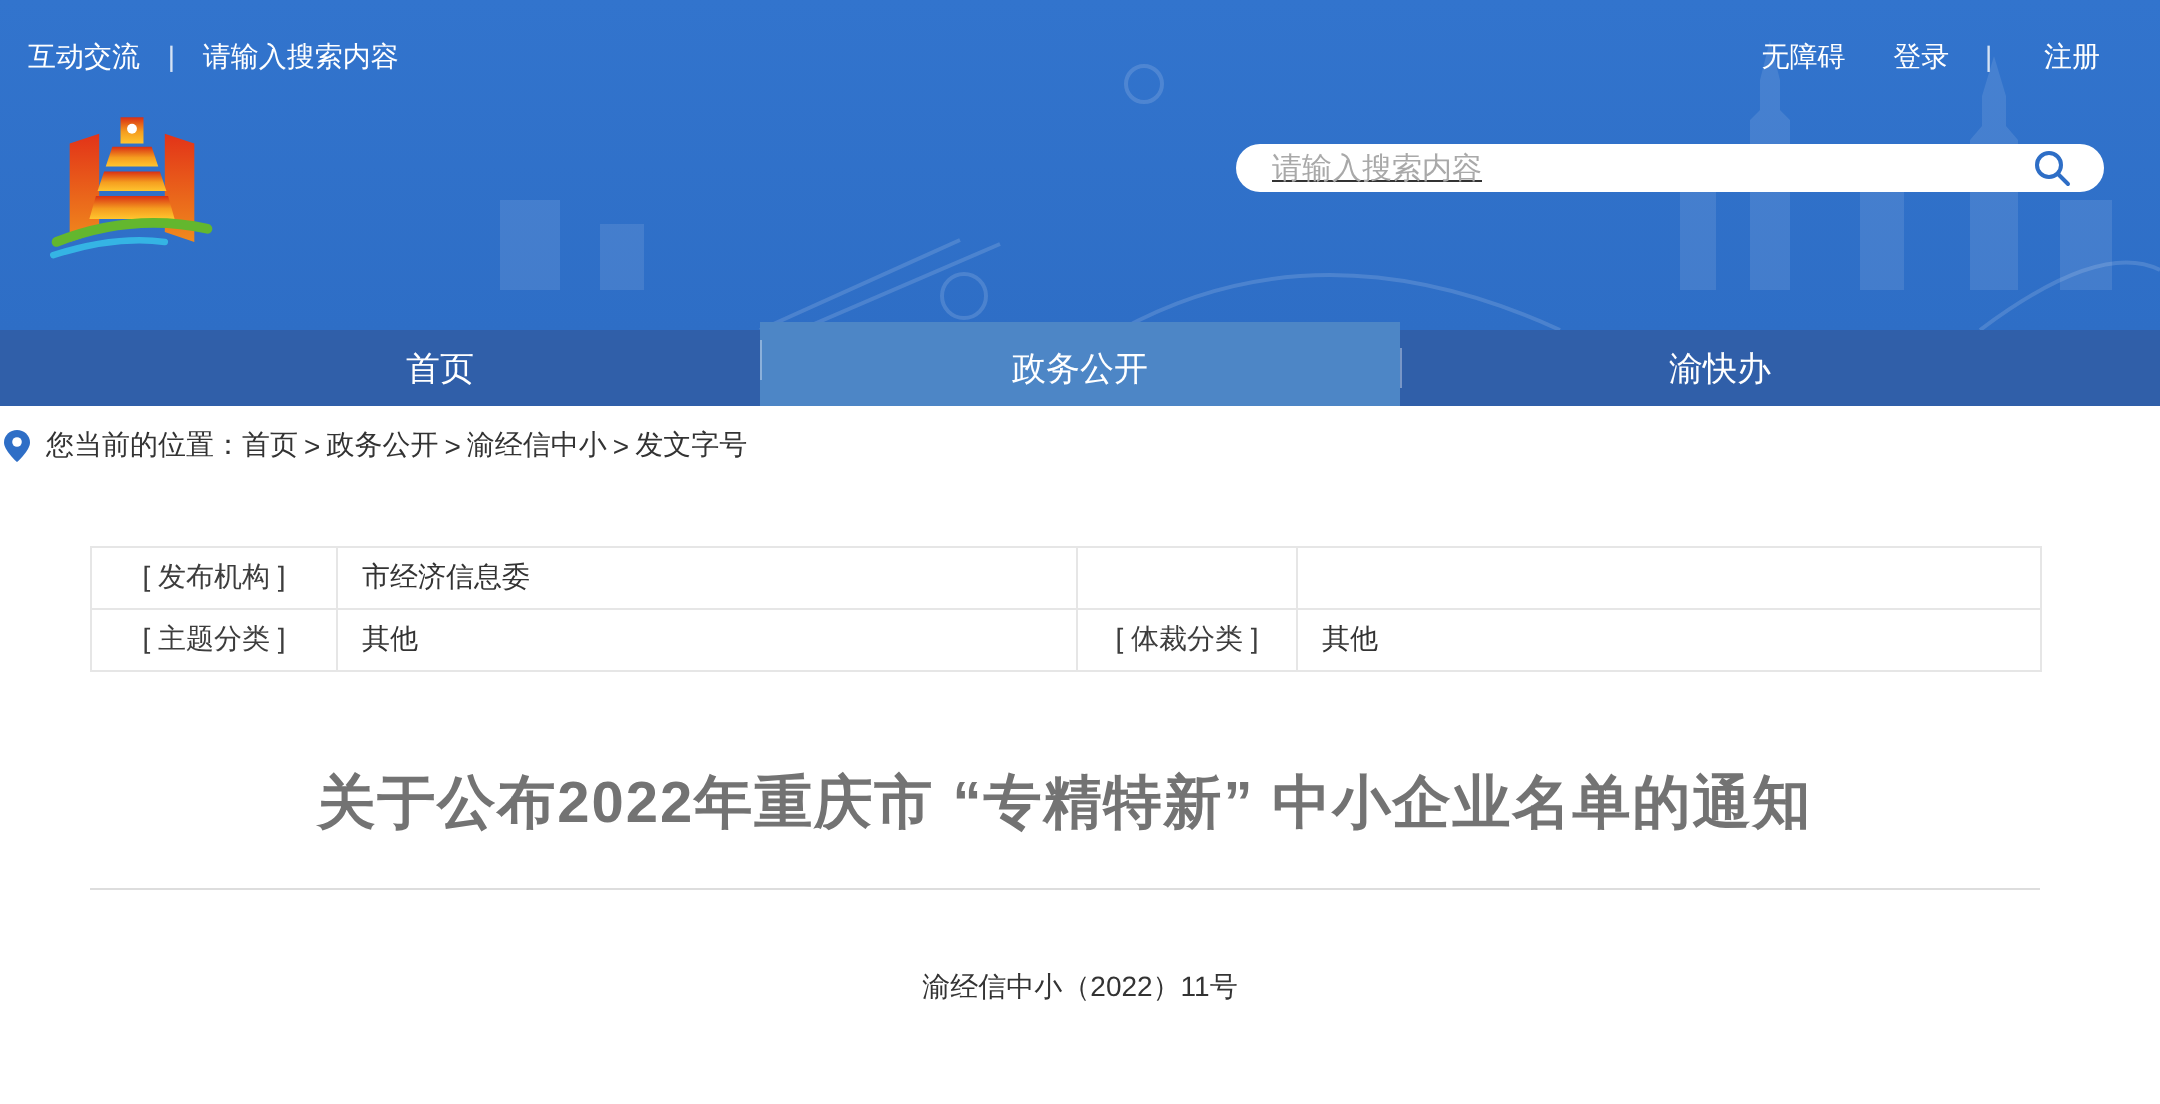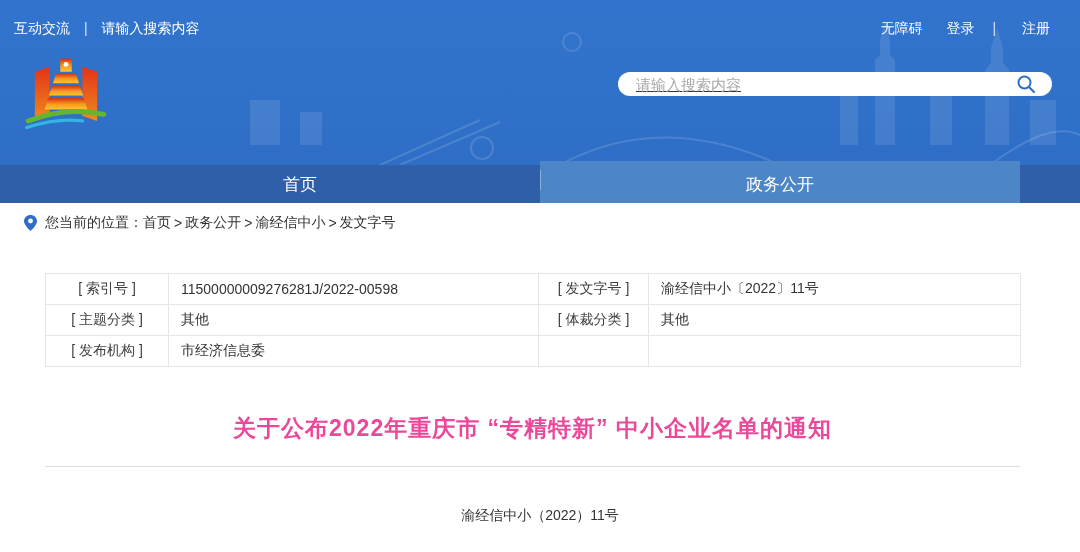--- a/index.html
+++ b/index.html
@@ -39,38 +39,38 @@
   
   .nav { position:relative; width:1080px; height:38px; background:#305fa9;
     display:flex; padding:0 60px; }
   .nav-tab { flex:1; display:flex; align-items:center; justify-content:center;
     color:#fff; font-size:17px; cursor:pointer; position:relative; }
   .nav-tab + .nav-tab::before { content:""; position:absolute; left:0; top:9px;
     width:1px; height:20px; background:rgba(255,255,255,.35); }
   .nav-tab.active { background:#4d86c6; margin-top:-4px; padding-top:4px; }
 
   
-  .breadcrumb { display:flex; align-items:center; height:40px; padding-left:24px;
+  .breadcrumb { display:flex; align-items:center; height:40px; padding-left:2px;
     font-size:14px; color:#333; background:#fff; }
   .pin-icon { width:13px; height:16px; margin-right:8px; flex:0 0 auto; }
   .crumb { cursor:pointer; }
   .crumb-sep { margin:0 3px; color:#333; }
 
   
   .meta-table { width:975px; margin:30px 0 0 45px; border-collapse:collapse;
     table-layout:fixed; font-size:14px; background:#fff; }
   .meta-table td { border:1px solid #e6e6e6; height:31px; padding:0 12px;
     color:#333; overflow:hidden; white-space:nowrap; }
   .meta-table td.lbl { text-align:center; padding:0 4px; color:#3d3d3d; }
   .col-l1 { width:123px; } .col-v1 { width:370px; }
   .col-l2 { width:110px; } .col-v2 { width:372px; }
 
   
   .article-title { width:975px; margin:46px 0 12px 45px; text-align:center;
-    font-size:23px; font-weight:bold; color:#ec4899; letter-spacing:1px; }
+    font-size:29px; font-weight:bold; color:#737373; letter-spacing:1px; }
   .title-divider { width:975px; margin:22px 0 0 45px; border:none;
     border-top:1px solid #ddd; height:0; }
   .doc-number { margin-top:40px; text-align:center; font-size:14px; color:#333; }
 </style>
 </head>
 <body>
 
 <div class="header">
   <svg class="header-art" viewBox="0 0 1080 165" xmlns="http://www.w3.org/2000/svg">
     <g fill="rgba(255,255,255,0.10)">
@@ -139,55 +139,50 @@
         <circle cx="8.5" cy="8.5" r="6" fill="none" stroke="#2e6ec6" stroke-width="2"></circle>
         <line x1="13" y1="13" x2="18" y2="18" stroke="#2e6ec6" stroke-width="2" stroke-linecap="round"></line>
       </svg>
     </button>
   </div>
 </div>
 
 <div class="nav">
   <div class="nav-tab">首页</div>
   <div class="nav-tab active">政务公开</div>
+  <div class="nav-tab">渝快办</div>
 </div>
 
 <div class="breadcrumb">
   <svg class="pin-icon" viewBox="0 0 13 16">
     <path d="M6.5,0 C10,0 13,2.7 13,6.2 C13,10.2 6.5,16 6.5,16 C6.5,16 0,10.2 0,6.2 C0,2.7 3,0 6.5,0 Z" fill="#2e6ec6"></path>
     <circle cx="6.5" cy="6" r="2.4" fill="#fff"></circle>
   </svg>
   <span>您当前的位置：</span>
   <span class="crumb">首页</span>
   <span class="crumb-sep">&gt;</span>
   <span class="crumb">政务公开</span>
   <span class="crumb-sep">&gt;</span>
   <span class="crumb">渝经信中小</span>
   <span class="crumb-sep">&gt;</span>
   <span class="crumb">发文字号</span>
 </div>
 
 <table class="meta-table">
   <tbody>
     <tr>
-      <td class="lbl col-l1">[ 索引号 ]</td>
-      <td class="col-v1">11500000009276281J/2022-00598</td>
-      <td class="lbl col-l2">[ 发文字号 ]</td>
-      <td class="col-v2">渝经信中小〔2022〕11号</td>
+      <td class="lbl col-l1">[ 发布机构 ]</td>
+      <td class="col-v1">市经济信息委</td>
+      <td class="lbl col-l2"></td>
+      <td class="col-v2"></td>
     </tr>
     <tr>
       <td class="lbl col-l1">[ 主题分类 ]</td>
       <td class="col-v1">其他</td>
       <td class="lbl col-l2">[ 体裁分类 ]</td>
       <td class="col-v2">其他</td>
-    </tr>
-    <tr>
-      <td class="lbl col-l1">[ 发布机构 ]</td>
-      <td class="col-v1">市经济信息委</td>
-      <td class="lbl col-l2"></td>
-      <td class="col-v2"></td>
     </tr>
   </tbody>
 </table>
 
 <h1 class="article-title">关于公布2022年重庆市 “专精特新” 中小企业名单的通知</h1>
 <hr class="title-divider">
 <div class="doc-number">渝经信中小（2022）11号</div>
 
 </body></html>

